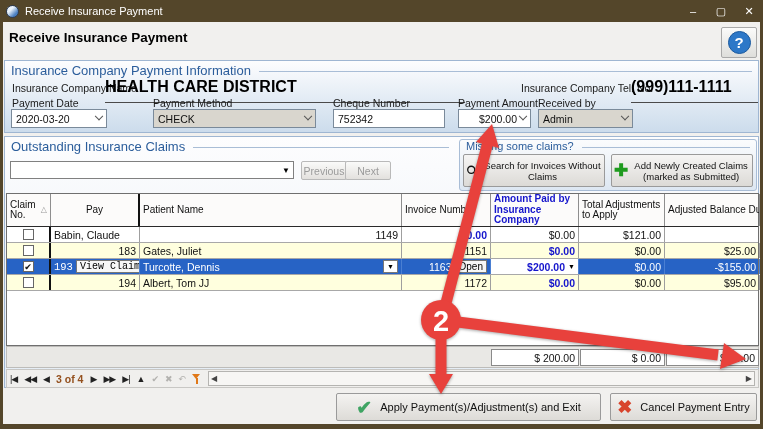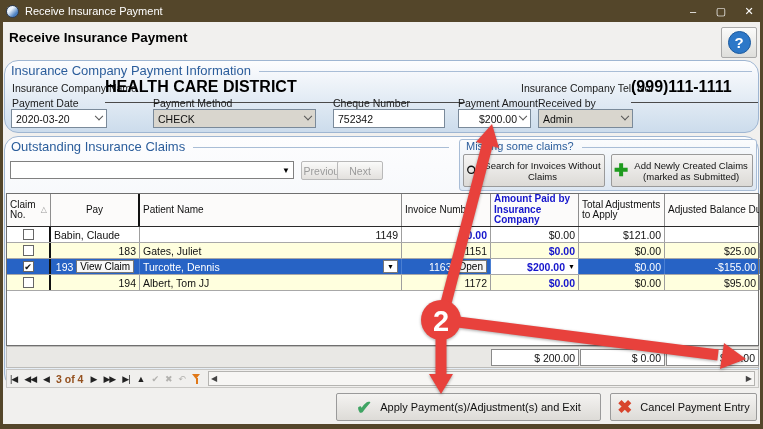--- a/index.html
+++ b/index.html
@@ -18,21 +18,21 @@
   .edge-l{left:0;top:22px;width:3px;height:407px;}
   .edge-r{right:0;top:22px;width:3px;height:407px;}
   .edge-b{left:0;bottom:0;width:763px;height:5px;}
   
   .page-title{position:absolute;left:9px;top:30px;font-size:13.5px;font-weight:bold;color:#000;}
   .help-btn{position:absolute;left:721px;top:27px;width:36px;height:31px;border:1px solid #a9a9a9;
     background:linear-gradient(#fbfbfa,#dededb);border-radius:2px;display:flex;align-items:center;justify-content:center;}
   .help-circle{width:23px;height:23px;border-radius:50%;background:#2d78c8;border:1px solid #1c5a9e;
     color:#fff;font-weight:bold;font-size:15px;display:flex;align-items:center;justify-content:center;}
   
-  .panel{position:absolute;border:1px solid #9fb6d2;border-radius:14px;
+  .panel{position:absolute;border:1px solid #9fb6d2;border-radius:0;
     background:linear-gradient(#fdfdfe,#ccdcec);}
   .panel-caption{display:flex;align-items:center;padding:2px 0 0 6px;color:#2b5d9b;font-size:13px;}
   .panel-caption .rule{flex:1;border-top:1px solid #a9bdd6;margin:2px 6px 0 8px;}
   .pi-panel{left:4px;top:60px;width:755px;height:73px;}
   .label{font-size:10.5px;color:#1b1b1b;}
   .uline{font-weight:bold;font-size:16px;border-bottom:1px solid #4a4a4a;padding-bottom:6px;color:#000;}
   .field{position:absolute;height:19px;border:1px solid #7a8a9a;background:#fff;font-size:10.5px;
     display:flex;align-items:center;padding:0 4px;}
   .field.gray{background:#d9d6ce;}
   .chev{margin-left:auto;width:6px;height:6px;border-right:1.5px solid #555;border-bottom:1.5px solid #555;
@@ -168,21 +168,21 @@
   <div class="panel cl-panel">
     <div class="panel-caption" style="width:450px;">
       <span>Outstanding Insurance Claims</span>
       <span class="rule"></span>
     </div>
 
     <div class="combo">
       <span class="tri">▼</span>
     </div>
     <div class="nav-btn" style="left:296px;">Previous</div>
-    <div class="nav-btn" style="left:332px;">Next</div>
+    <div class="nav-btn" style="left:340px;">Next</div>
 
     <div class="missing-box">
       <div class="panel-caption">
         <span>Missing some claims?</span>
         <span class="rule"></span>
       </div>
       <div class="mb-buttons">
         <div class="mb-btn">
           <svg width="16" height="16" viewBox="0 0 16 16">
             <circle cx="6.5" cy="6.5" r="4.4" fill="none" stroke="#111" stroke-width="1.6"></circle>
@@ -231,21 +231,21 @@
         <div class="cell num">1151</div>
         <div class="cell amt-blue">$0.00</div>
         <div class="cell num">$0.00</div>
         <div class="cell num">$25.00</div>
       </div>
 
       <div class="g-row g-body-row row-sel">
         <div class="cell c-pay">
             <span class="checkbox">✔</span>
           </div>
-        <div class="cell num" style="justify-content:center;">
+        <div class="cell num" style="justify-content:flex-start;font-family:Liberation Mono, monospace;">
           <span>193</span>
           <span class="mini-btn">View Claim</span>
         </div>
         <div class="cell">
           <span>Turcotte, Dennis</span>
           <span class="pat-dd">▼</span>
         </div>
         <div class="cell num">
           <span>1163</span>
           <span class="mini-btn">Open</span>

